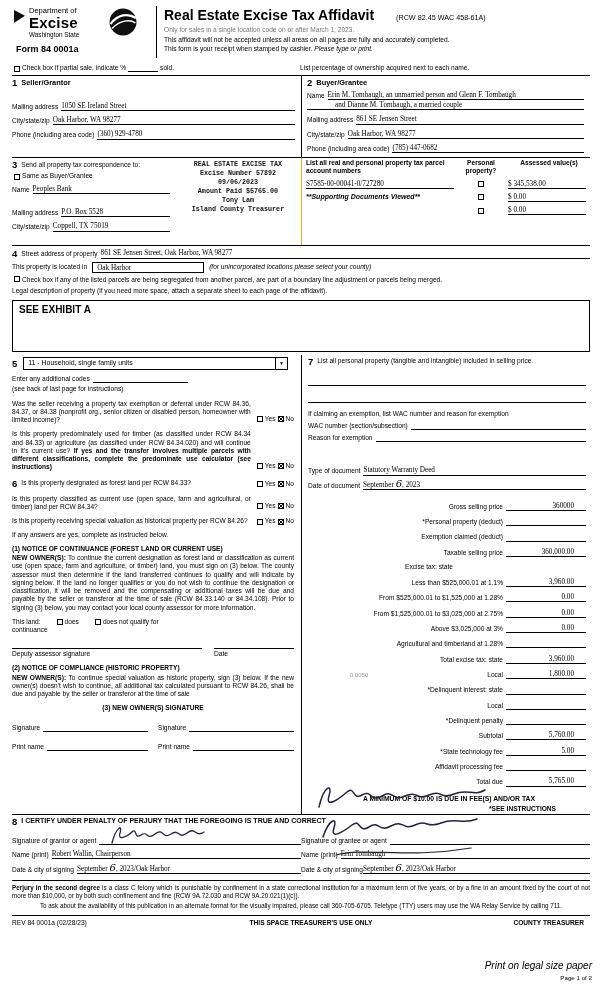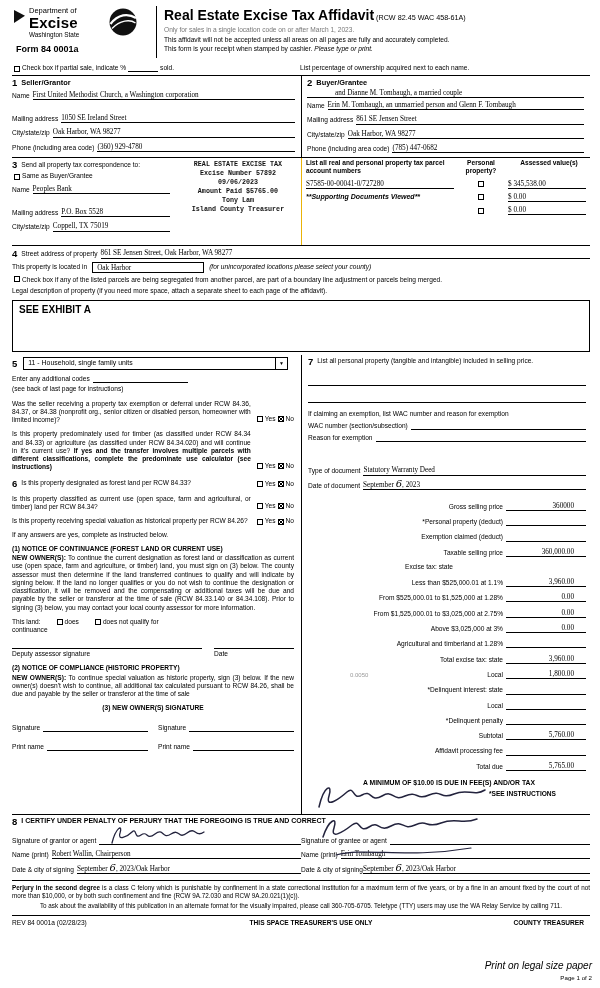--- a/index.html
+++ b/index.html
@@ -27,21 +27,21 @@
   .corner { position:absolute; left:2px; top:4px; width:11px; height:13px; background:#101010;
             clip-path:polygon(0 0,100% 45%,0 100%); }
   .dept { margin-left:17px; }
   .dept1 { font-size:7.5px; }
   .dept2 { font-size:15px; font-weight:bold; letter-spacing:0.2px; line-height:1.05; }
   .dept3 { font-size:6.4px; }
   .logo { position:absolute; left:96px; top:1px; }
   .formnum { margin-left:4px; margin-top:5px; font-size:9px; font-weight:bold; }
   .hdiv { width:1px; background:#000; height:52px; margin:0 7px 0 2px; flex:none; }
   .hright { flex:1; padding-top:1px; }
-  .title-line { display:flex; align-items:baseline; gap:2px; }
+  .title-line { display:flex; align-items:baseline; gap:22px; }
   .ftitle { font-size:14px; font-weight:bold; white-space:nowrap; }
   .rcw { font-size:7.2px; }
   .note { margin-top:1.5px; }
 
   
   .partial { display:flex; align-items:flex-end; border-bottom:1px solid #000; padding:2px 0 3px; }
   .blank { display:inline-block; border-bottom:1px solid #000; height:7px; }
   .w30 { width:30px; margin:0 2px; }
   .partial-right { margin-left:auto; width:290px; }
 
@@ -167,48 +167,44 @@
     <span>sold.</span>
     <span class="partial-right">List percentage of ownership acquired next to each name.</span>
   </div>
 
   <div class="parties">
     <div class="pcol">
       <div class="row">
           <span class="sec-num">1</span>
           <span class="sec-title">Seller/Grantor</span>
         </div>
-      <div class="f">
-          <span class="lbl">Name</span>
-          <span class="u fill grow">First United Methodist Church, a Washington corporation</span>
-        </div>
       <div class="f mt14">
           <span class="lbl">Mailing address</span>
           <span class="u fill grow">1050 SE Ireland Street</span>
         </div>
       <div class="f mt5">
           <span class="lbl">City/state/zip</span>
           <span class="u fill grow">Oak Harbor, WA 98277</span>
         </div>
       <div class="f mt5">
           <span class="lbl">Phone (including area code)</span>
           <span class="u fill grow">(360) 929-4780</span>
         </div>
     </div>
     <div class="pcol right">
       <div class="row">
           <span class="sec-num">2</span>
           <span class="sec-title">Buyer/Grantee</span>
         </div>
-      <div class="f" style="margin-top:1px;">
-          <span class="u fill grow indent28">and Dianne M. Tombaugh, a married couple</span>
-        </div>
       <div class="f">
           <span class="lbl">Name</span>
           <span class="u fill grow">Erin M. Tombaugh, an unmarried person and Glenn F. Tombaugh</span>
+        </div>
+      <div class="f" style="margin-top:1px;">
+          <span class="u fill grow indent28">and Dianne M. Tombaugh, a married couple</span>
         </div>
       <div class="f mt5">
           <span class="lbl">Mailing address</span>
           <span class="u fill grow">861 SE Jensen Street</span>
         </div>
       <div class="f mt5">
           <span class="lbl">City/state/zip</span>
           <span class="u fill grow">Oak Harbor, WA 98277</span>
         </div>
       <div class="f mt5">
@@ -491,20 +487,24 @@
           </div>
         <div class="trow">
             <span class="tl">*Delinquent penalty</span>
             <span class="tv fill"></span>
           </div>
         <div class="trow">
             <span class="tl">Subtotal</span>
             <span class="tv fill">5,760.00</span>
           </div>
         <div class="trow">
+            <span class="tl">*State technology fee</span>
+            <span class="tv fill">5.00</span>
+          </div>
+        <div class="trow">
             <span class="tl">Affidavit processing fee</span>
             <span class="tv fill"></span>
           </div>
         <div class="trow">
             <span class="tl">Total due</span>
             <span class="tv fill">5,765.00</span>
           </div>
       </div>
 
       <div class="minimum">A MINIMUM OF $10.00 IS DUE IN FEE(S) AND/OR TAX</div>

